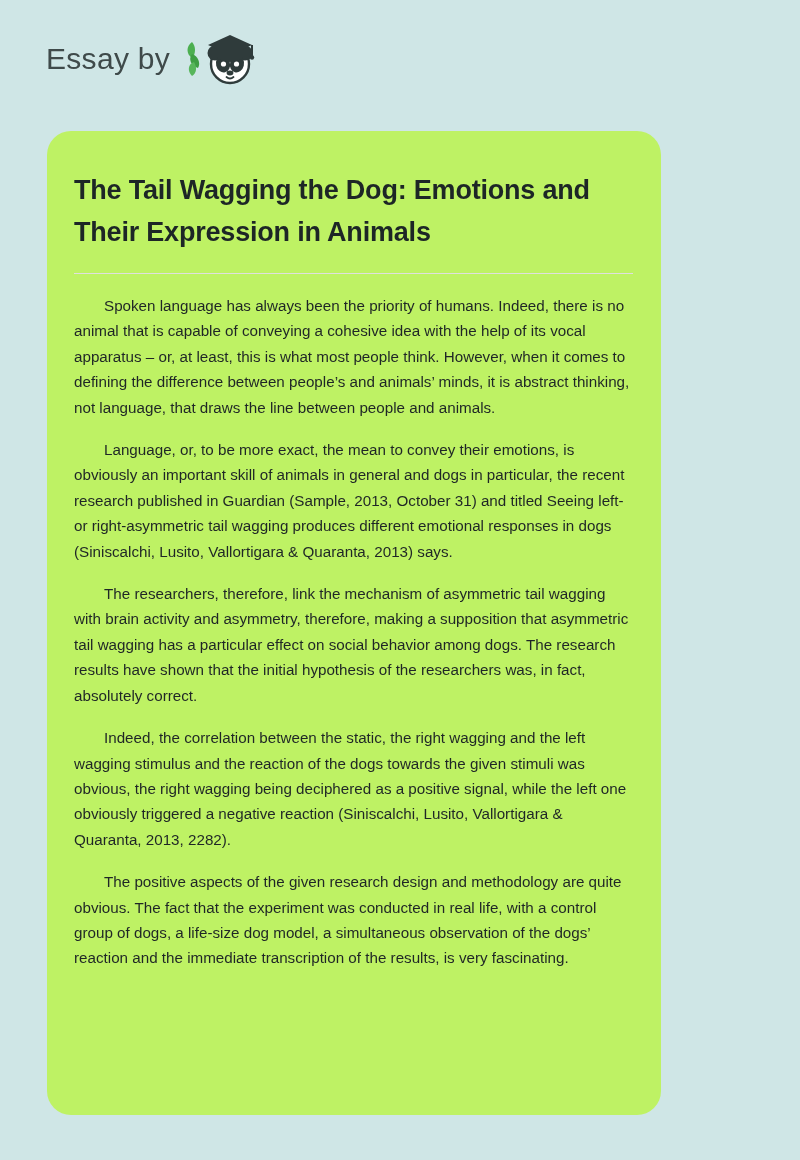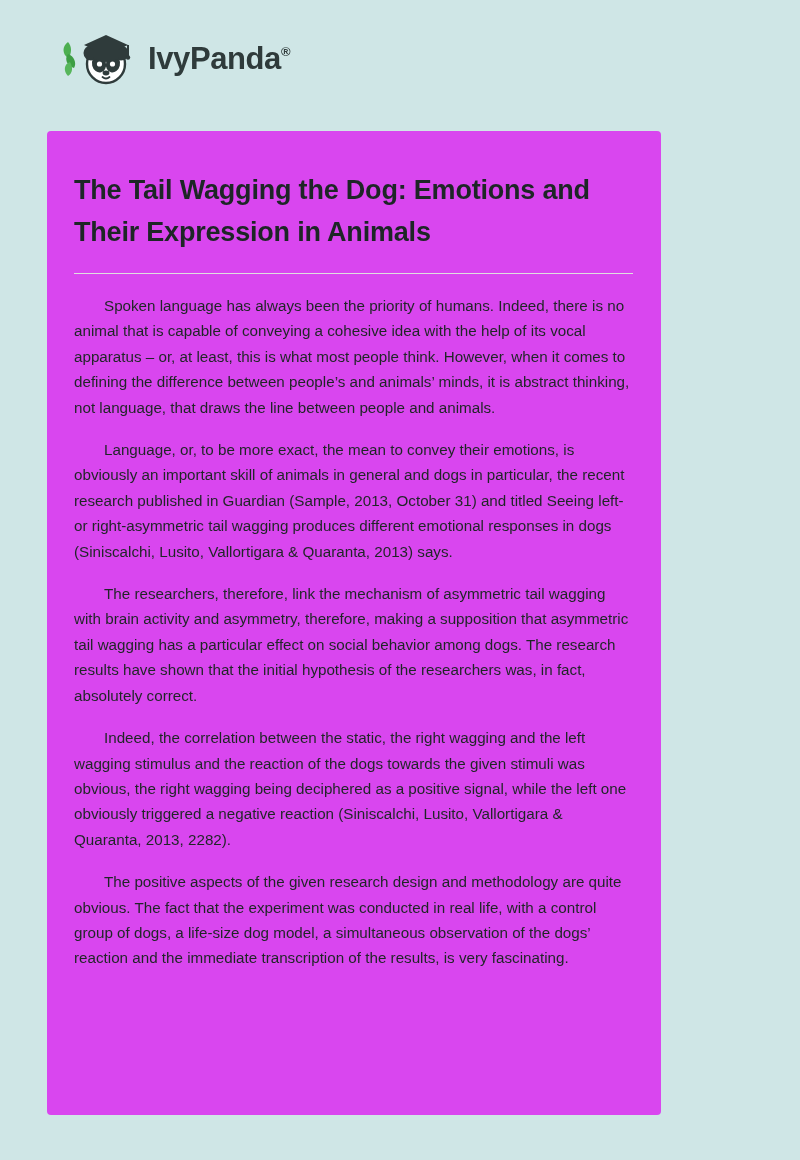--- a/index.html
+++ b/index.html
@@ -60,22 +60,22 @@
     top: -2px;
   }
 
   
   .card {
     position: absolute;
     left: 47px;
     top: 131px;
     width: 614px;
     height: 984px;
-    background: #d946ef;
-    border-radius: 4px;
+    background: #bef264;
+    border-radius: 24px;
     box-sizing: border-box;
     padding: 38px 28px 0 27px;
     overflow: hidden;
   }
   .doc-title {
     font-size: 27px;
     line-height: 42px;
     font-weight: bold;
     color: #1d2626;
     margin: 0 0 0 0;
@@ -120,20 +120,21 @@
   .body-text p:first-child {
     margin-top: 19px;
   }
 </style>
 </head>
 <body>
 
 <div class="page">
 
   <div class="header">
+    <span class="header-essay-by">Essay by</span>
     <div class="logo-wrap">
       <div class="logo-mark">
         <svg width="86" height="62" viewBox="0 0 86 62" xmlns="http://www.w3.org/2000/svg">
 
           <path d="M10 30 C4 26, 4 18, 10 14 C14 18, 14 26, 10 30 Z" fill="#4caf50"></path>
           <path d="M16 40 C9 38, 6 31, 10 26 C16 28, 19 35, 16 40 Z" fill="#3e9e44"></path>
           <path d="M10 48 C5 43, 6 36, 12 34 C15 39, 15 45, 10 48 Z" fill="#57b65b"></path>
 
           <circle cx="48" cy="36" r="19" fill="#ffffff" stroke="#2f3b3b" stroke-width="2.4"></circle>
 
@@ -147,21 +148,20 @@
 
           <ellipse cx="48" cy="45" rx="3.4" ry="2.4" fill="#2f3b3b"></ellipse>
           <path d="M44.5 49 Q48 52 51.5 49" stroke="#2f3b3b" stroke-width="1.8" fill="none" stroke-linecap="round"></path>
 
           <path d="M26 17 L48 7 L70 17 L48 27 Z" fill="#2f3b3b"></path>
           <path d="M36 21 L36 31 Q48 37 60 31 L60 21" fill="#2f3b3b"></path>
           <path d="M70 17 L70 28" stroke="#2f3b3b" stroke-width="2" fill="none"></path>
           <circle cx="70" cy="29.5" r="2.2" fill="#2f3b3b"></circle>
         </svg>
       </div>
-      <span class="logo-text"><span>IvyPanda</span><sup>®</sup></span>
     </div>
   </div>
 
   <div class="card">
     <h1 class="doc-title">The Tail Wagging the Dog: Emotions and Their Expression in Animals</h1>
 
 
     <div class="divider"></div>
 
     <div class="body-text">

